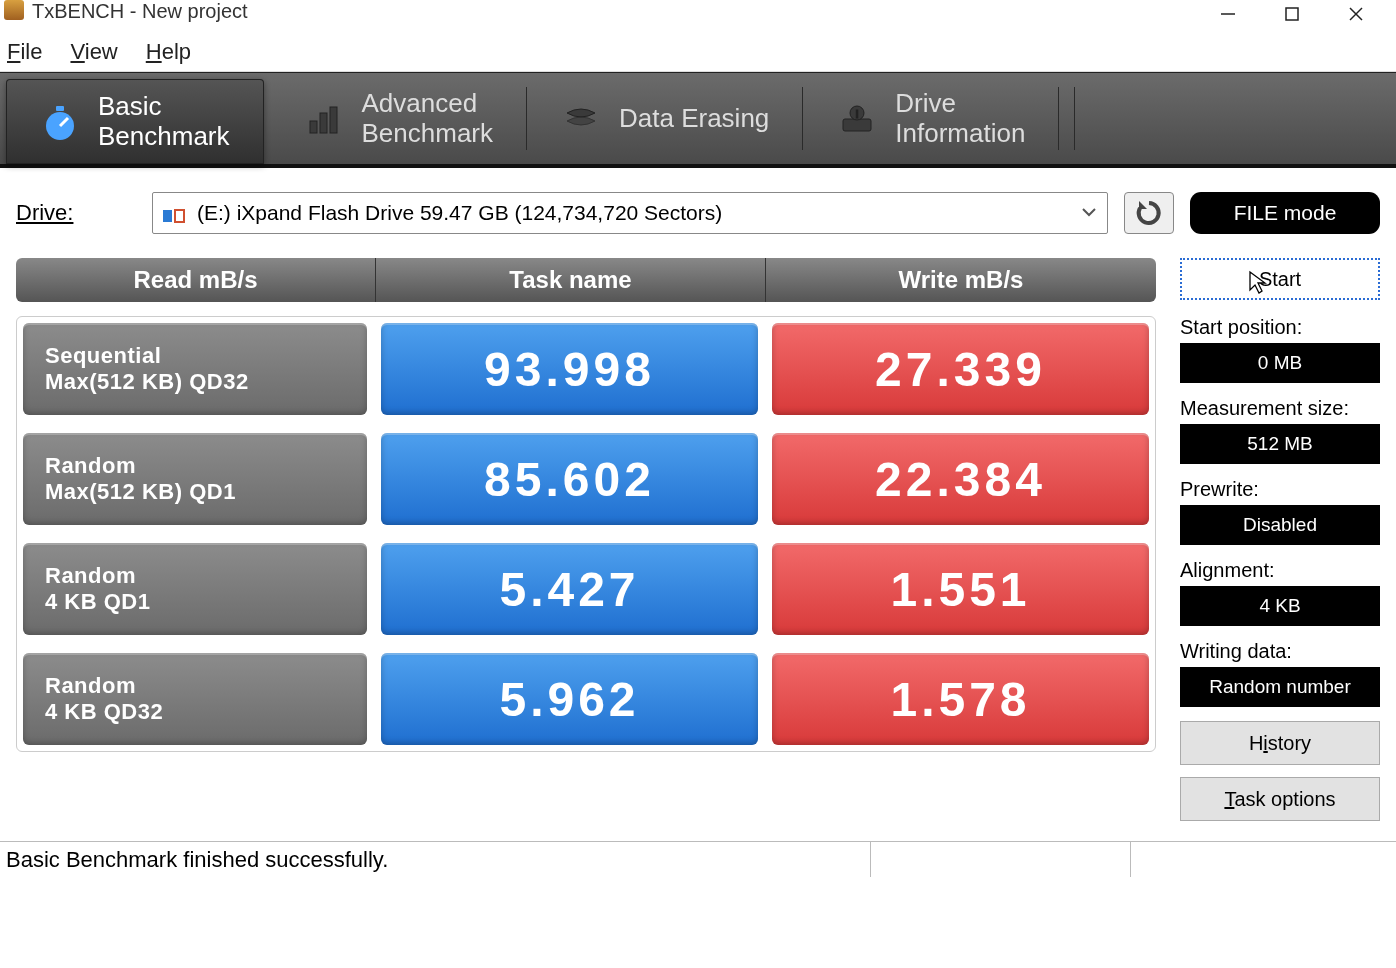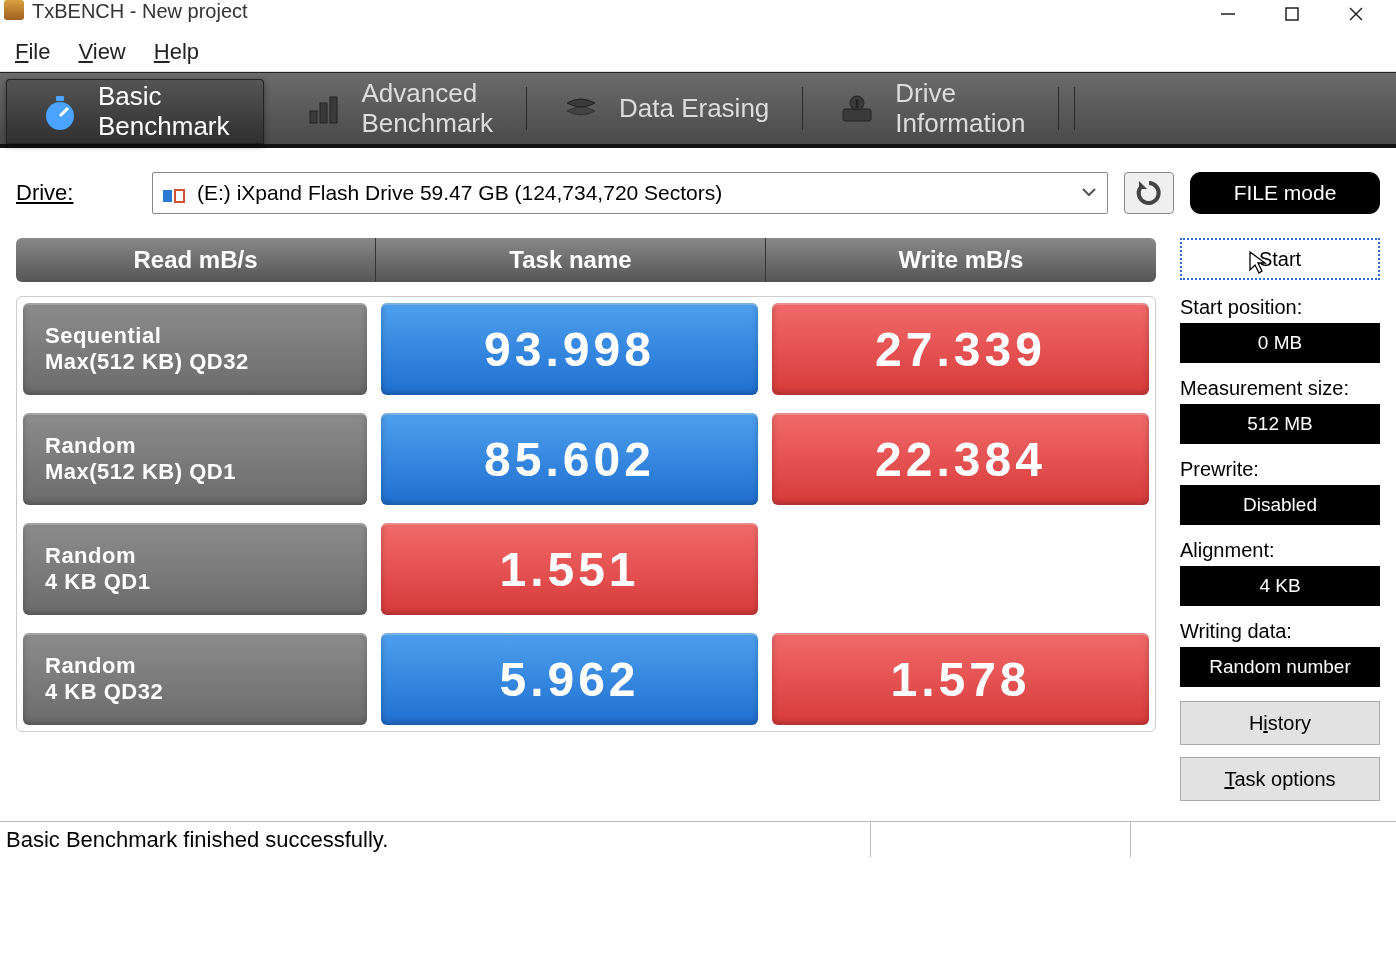--- a/index.html
+++ b/index.html
@@ -29,32 +29,32 @@
 .titlebar .winbtns { display: flex; gap: 28px; padding-right: 18px; }
 .titlebar .winbtn { width: 36px; height: 28px; display:flex; align-items:center; justify-content:center; color:#333; }
 .titlebar .winbtn svg { stroke:#222; stroke-width:1.5; fill:none; }
 
 
 .menubar {
   height: 40px;
   display:flex;
   align-items:center;
   gap: 28px;
-  padding: 0 15px;
+  padding: 0 7px;
   font-size: 22px;
   color:#222;
   border-bottom: 1px solid #ddd;
 }
 .menubar .mitem u { text-decoration: underline; }
 
 
 .tabstrip {
   display:flex;
   background: linear-gradient(#6b6b6b,#4a4a4a);
-  height: 76px;
+  height: 96px;
   border-top:1px solid #222;
   border-bottom:4px solid #111;
 }
 .tab {
   display:flex; align-items:center; gap:18px;
   padding: 0 34px;
   color:#ddd;
   font-size: 26px;
   line-height: 1.15;
   position:relative;
@@ -289,20 +289,21 @@
           <div class="l2">Max(512 KB) QD1</div>
         </div>
         <div class="cell num read">85.602</div>
         <div class="cell num write">22.384</div>
       </div>
       <div class="rrow">
         <div class="cell task">
           <div class="l1">Random</div>
           <div class="l2">4 KB QD1</div>
         </div>
+        <div class="cell num read">5.427</div>
         <div class="cell num write">1.551</div>
       </div>
       <div class="rrow">
         <div class="cell task">
           <div class="l1">Random</div>
           <div class="l2">4 KB QD32</div>
         </div>
         <div class="cell num read">5.962</div>
         <div class="cell num write">1.578</div>
       </div>

